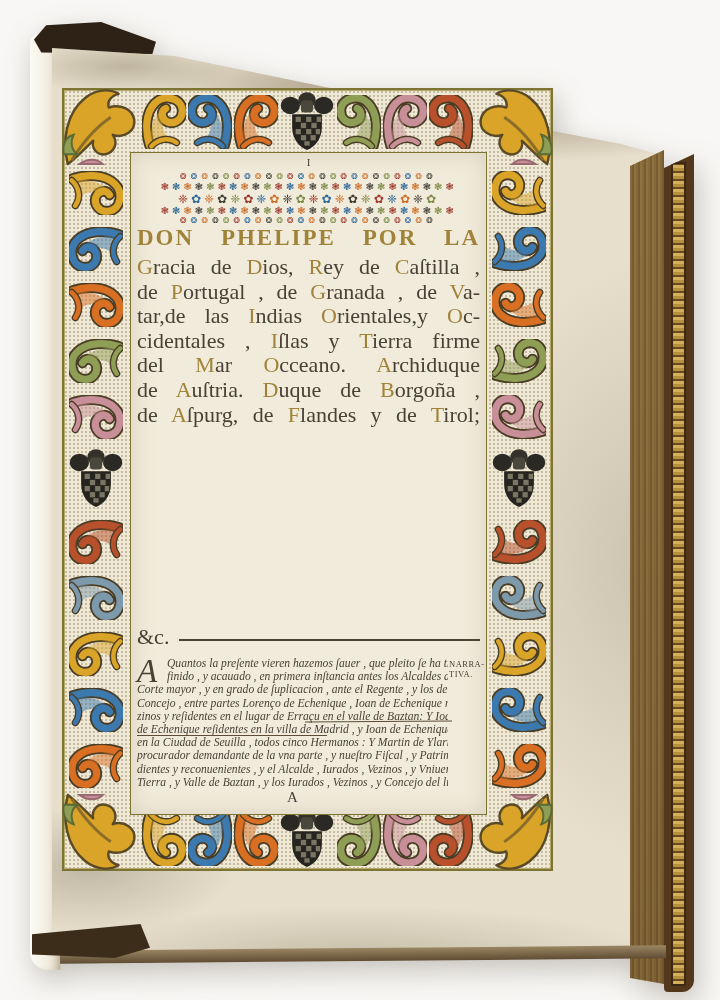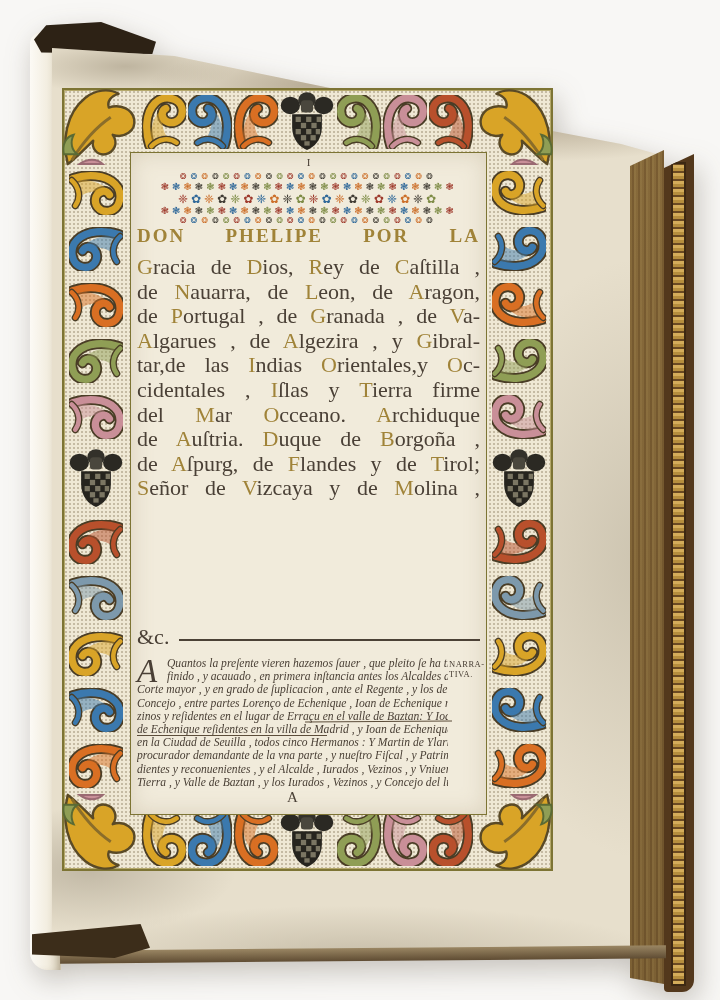--- a/index.html
+++ b/index.html
@@ -77,21 +77,21 @@
         background:#f1ebdb;border:1.5px solid #7d7434;
         box-shadow:inset 0 0 22px rgba(150,130,95,.25);}
   .folio{position:absolute;top:3px;left:0;right:0;text-align:center;font-size:11px;
         color:var(--ink,#4a4036);}
   .band{position:absolute;top:19px;left:8px;right:8px;text-align:center;
         font-family:"DejaVu Sans",sans-serif;line-height:1;}
   .band-row{white-space:nowrap;overflow:hidden;}
   .band-row:nth-child(1),.band-row:nth-child(5){font-size:8px;letter-spacing:4px;margin:1px 0;}
   .band-row:nth-child(2),.band-row:nth-child(4){font-size:10px;letter-spacing:3px;margin:1px 0;}
   .band-row:nth-child(3){font-size:12px;letter-spacing:3px;margin:1px 0;}
-  .heading{position:absolute;top:72px;left:6px;right:6px;font-size:19px;letter-spacing:2px;
+  .heading{position:absolute;top:72px;left:6px;right:6px;font-size:23px;letter-spacing:2px;
         color:var(--gold,#a08338);text-align:justify;text-align-last:justify;white-space:nowrap;
         font-weight:bold;}
   .titles{position:absolute;top:102px;left:6px;right:6px;color:var(--ink,#4a4036);}
   .title-line{font-size:22px;line-height:24.6px;text-align:justify;text-align-last:justify;
         white-space:nowrap;overflow:hidden;}
   .title-line .cap{color:var(--gold,#a08338);}
   .etc-row{position:absolute;top:471px;left:6px;right:6px;display:flex;align-items:center;
         color:var(--ink,#4a4036);}
   .etc{font-size:22px;line-height:26px;}
   .rule{flex:1;border-top:2px solid #4b4136;margin-left:10px;margin-top:6px;}
@@ -302,29 +302,26 @@
           <div class="band-row colorize"><span style="color:#9e3a2c">❃</span><span style="color:#2f6899">❃</span><span style="color:#cc6f2a">❃</span><span style="color:#403c34">❃</span><span style="color:#7e8c46">❃</span><span style="color:#9e3a2c">❃</span><span style="color:#2f6899">❃</span><span style="color:#cc6f2a">❃</span><span style="color:#403c34">❃</span><span style="color:#7e8c46">❃</span><span style="color:#9e3a2c">❃</span><span style="color:#2f6899">❃</span><span style="color:#cc6f2a">❃</span><span style="color:#403c34">❃</span><span style="color:#7e8c46">❃</span><span style="color:#9e3a2c">❃</span><span style="color:#2f6899">❃</span><span style="color:#cc6f2a">❃</span><span style="color:#403c34">❃</span><span style="color:#7e8c46">❃</span><span style="color:#9e3a2c">❃</span><span style="color:#2f6899">❃</span><span style="color:#cc6f2a">❃</span><span style="color:#403c34">❃</span><span style="color:#7e8c46">❃</span><span style="color:#9e3a2c">❃</span></div>
           <div class="band-row colorize"><span style="color:#9e3a2c">❈</span><span style="color:#2f6899">✿</span><span style="color:#cc6f2a">❈</span><span style="color:#403c34">✿</span><span style="color:#7e8c46">❈</span><span style="color:#9e3a2c">✿</span><span style="color:#2f6899">❈</span><span style="color:#cc6f2a">✿</span><span style="color:#403c34">❈</span><span style="color:#7e8c46">✿</span><span style="color:#9e3a2c">❈</span><span style="color:#2f6899">✿</span><span style="color:#cc6f2a">❈</span><span style="color:#403c34">✿</span><span style="color:#7e8c46">❈</span><span style="color:#9e3a2c">✿</span><span style="color:#2f6899">❈</span><span style="color:#cc6f2a">✿</span><span style="color:#403c34">❈</span><span style="color:#7e8c46">✿</span></div>
           <div class="band-row colorize"><span style="color:#9e3a2c">❃</span><span style="color:#2f6899">❃</span><span style="color:#cc6f2a">❃</span><span style="color:#403c34">❃</span><span style="color:#7e8c46">❃</span><span style="color:#9e3a2c">❃</span><span style="color:#2f6899">❃</span><span style="color:#cc6f2a">❃</span><span style="color:#403c34">❃</span><span style="color:#7e8c46">❃</span><span style="color:#9e3a2c">❃</span><span style="color:#2f6899">❃</span><span style="color:#cc6f2a">❃</span><span style="color:#403c34">❃</span><span style="color:#7e8c46">❃</span><span style="color:#9e3a2c">❃</span><span style="color:#2f6899">❃</span><span style="color:#cc6f2a">❃</span><span style="color:#403c34">❃</span><span style="color:#7e8c46">❃</span><span style="color:#9e3a2c">❃</span><span style="color:#2f6899">❃</span><span style="color:#cc6f2a">❃</span><span style="color:#403c34">❃</span><span style="color:#7e8c46">❃</span><span style="color:#9e3a2c">❃</span></div>
           <div class="band-row colorize"><span style="color:#9e3a2c">❂</span><span style="color:#2f6899">❂</span><span style="color:#cc6f2a">❂</span><span style="color:#403c34">❂</span><span style="color:#7e8c46">❂</span><span style="color:#9e3a2c">❂</span><span style="color:#2f6899">❂</span><span style="color:#cc6f2a">❂</span><span style="color:#403c34">❂</span><span style="color:#7e8c46">❂</span><span style="color:#9e3a2c">❂</span><span style="color:#2f6899">❂</span><span style="color:#cc6f2a">❂</span><span style="color:#403c34">❂</span><span style="color:#7e8c46">❂</span><span style="color:#9e3a2c">❂</span><span style="color:#2f6899">❂</span><span style="color:#cc6f2a">❂</span><span style="color:#403c34">❂</span><span style="color:#7e8c46">❂</span><span style="color:#9e3a2c">❂</span><span style="color:#2f6899">❂</span><span style="color:#cc6f2a">❂</span><span style="color:#403c34">❂</span></div>
       </div>
 
       <div class="heading">DON PHELIPE POR LA</div>
 
       <div class="titles">
         <div class="title-line gild"><span class="cap">G</span>racia de <span class="cap">D</span>ios, <span class="cap">R</span>ey de <span class="cap">C</span>aſtilla ,</div>
-          <div class="title-line gild">de <span class="cap">N</span>auarra, de <span class="cap">L</span>eon, de <span class="cap">A</span>ragon,</div>
           <div class="title-line gild">de <span class="cap">P</span>ortugal , de <span class="cap">G</span>ranada , de <span class="cap">V</span>a-</div>
-          <div class="title-line gild"><span class="cap">A</span>lgarues , de <span class="cap">A</span>lgezira , y <span class="cap">G</span>ibral-</div>
           <div class="title-line gild">tar,de las <span class="cap">I</span>ndias <span class="cap">O</span>rientales,y <span class="cap">O</span>c-</div>
           <div class="title-line gild">cidentales , <span class="cap">I</span>ſlas y <span class="cap">T</span>ierra firme</div>
           <div class="title-line gild">del <span class="cap">M</span>ar <span class="cap">O</span>cceano. <span class="cap">A</span>rchiduque</div>
           <div class="title-line gild">de <span class="cap">A</span>uſtria. <span class="cap">D</span>uque de <span class="cap">B</span>orgoña ,</div>
           <div class="title-line gild">de <span class="cap">A</span>ſpurg, de <span class="cap">F</span>landes y de <span class="cap">T</span>irol;</div>
-          <div class="title-line gild"><span class="cap">S</span>eñor de <span class="cap">V</span>izcaya y de <span class="cap">M</span>olina ,</div>
       </div>
 
       <div class="etc-row">
         <span class="etc">&amp;c.</span>
         <span class="rule"></span>
       </div>
 
       <div class="narrative">
         <span class="drop-cap">A</span>
         <div class="nar-lines">

